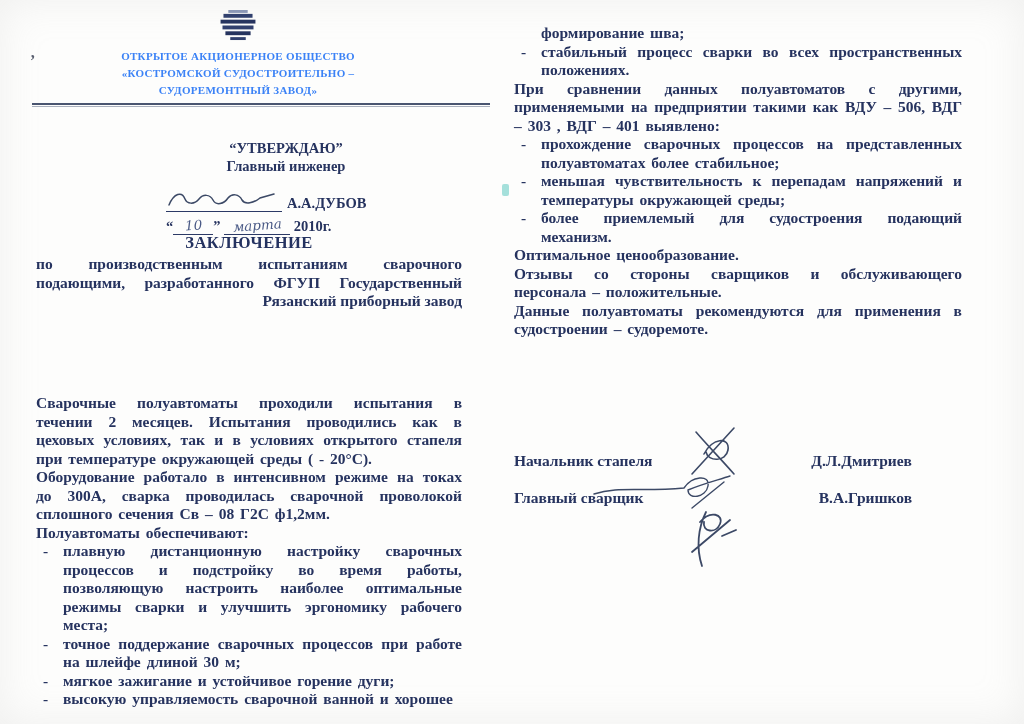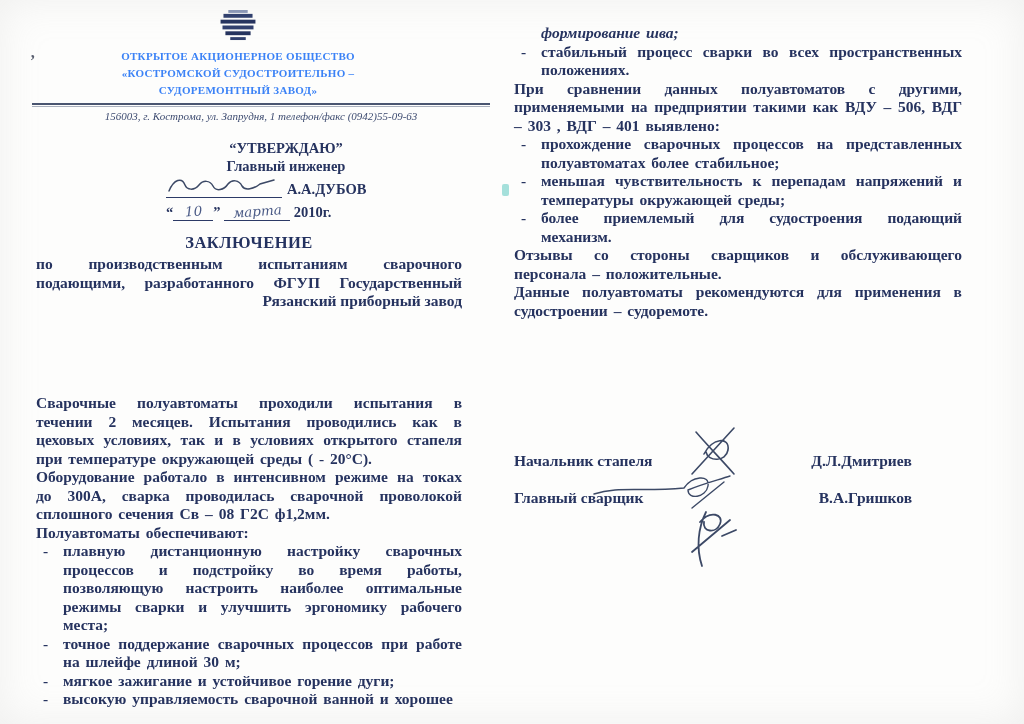--- a/index.html
+++ b/index.html
@@ -14,21 +14,21 @@
   .letterhead{position:absolute;left:28px;top:10px;width:420px;text-align:center;}
   .logo{display:block;margin:0 auto 7px;width:40px;height:31px;}
   .org-line{font-weight:bold;font-size:11px;line-height:17px;letter-spacing:.3px;color:#3b82f6;}
   .lh-rule{position:absolute;left:32px;top:103px;width:458px;height:0;
     border-top:2px solid #4a5570;border-bottom:1px solid #aab0bd;padding-top:1px;}
   .lh-address{position:absolute;left:32px;top:110px;width:458px;text-align:center;
     font-style:italic;font-size:11px;color:#3d4b70;}
   .approval{position:absolute;left:190px;top:140px;width:192px;font-weight:bold;font-size:14.5px;}
   .appr-stamp{text-align:center;}
   .appr-role{text-align:center;margin-top:1px;}
-  .appr-sign-row{margin-left:-24px;margin-top:1px;display:flex;align-items:flex-end;white-space:nowrap;}
+  .appr-sign-row{margin-left:-24px;margin-top:15px;display:flex;align-items:flex-end;white-space:nowrap;}
   .sig-line{position:relative;width:116px;height:21px;border-bottom:1.3px solid #2c3a66;}
   .sig-line svg{position:absolute;left:0;bottom:1px;}
   .appr-name{margin-left:5px;}
   .appr-date-row{margin-left:-24px;margin-top:5px;white-space:nowrap;}
   .u{display:inline-block;border-bottom:1.2px solid #2c3a66;text-align:center;vertical-align:bottom;}
   .u-day{width:40px;}
   .u-month{width:66px;}
   .hand{display:inline-block;font-style:italic;font-weight:normal;font-size:13.5px;
     color:#4a5a86;transform:rotate(-4deg);font-family:"DejaVu Serif", serif;}
   .doc-title{position:absolute;left:36px;top:233px;width:426px;margin:0;text-align:center;
@@ -36,21 +36,21 @@
   .subtitle{position:absolute;left:36px;top:255px;width:426px;font-weight:bold;
     font-size:15.5px;line-height:18.5px;}
   .jline{text-align:justify;text-align-last:justify;}
   .cline{text-align:right;}
   .body-left{position:absolute;left:36px;top:394px;width:426px;}
   .body-right{position:absolute;left:514px;top:24px;width:448px;}
   .bodytext{font-weight:bold;font-size:15.5px;line-height:18.5px;text-align:justify;word-spacing:2px;}
   .bodytext p{margin:0;}
   .li{position:relative;padding-left:27px;}
   .li .dash{position:absolute;left:7px;top:0;}
-  .li-cont{position:relative;padding-left:27px;text-align:left;font-style:italic;}
+  .li-cont{position:relative;padding-left:27px;text-align:left;}
   
   .signs{position:absolute;left:514px;top:442px;width:448px;font-weight:bold;font-size:15.5px;}
   .sign-row{display:flex;justify-content:space-between;align-items:center;height:37px;width:398px;}
   .signs-scribble{position:absolute;left:74px;top:-18px;pointer-events:none;}
   
   .artifact-teal{position:absolute;left:502px;top:184px;width:7px;height:12px;
     background:#8fd8d2;opacity:.8;border-radius:2px;}
   .artifact-tick{position:absolute;left:30px;top:52px;font-size:16px;color:#5a6070;font-weight:bold;}
 </style>
 </head>
@@ -65,21 +65,20 @@
       <rect x="2" y="10" width="36" height="4" fill="#26345f"></rect>
       <rect x="4" y="16" width="32" height="4" fill="#31406e"></rect>
       <rect x="7" y="22" width="26" height="4" fill="#26345f"></rect>
       <rect x="12" y="28" width="16" height="3" fill="#31406e"></rect>
     </svg>
     <div class="org-line">ОТКРЫТОЕ АКЦИОНЕРНОЕ ОБЩЕСТВО</div>
     <div class="org-line">«КОСТРОМСКОЙ СУДОСТРОИТЕЛЬНО –</div>
     <div class="org-line">СУДОРЕМОНТНЫЙ ЗАВОД»</div>
   </div>
   <div class="lh-rule"></div>
-  <div class="lh-address">156003, г. Кострома, ул. Запрудня, 1 телефон/факс (0942)55-09-63</div>
   <div class="artifact-tick">’</div>
 
   <div class="approval">
     <div class="appr-stamp">“УТВЕРЖДАЮ”</div>
     <div class="appr-role">Главный инженер</div>
     <div class="appr-sign-row">
       <span class="sig-line">
         <svg width="112" height="20" viewBox="0 0 112 20">
           <path d="M3 15 C8 3 16 1 19 9 C21 14 28 15 33 9 C37 4 44 4 47 10 C50 16 58 14 62 8 C66 3 73 4 76 10 C79 15 88 13 94 8 L108 4" stroke="#3c4966" stroke-width="1.5" fill="none" stroke-linecap="round"></path>
         </svg>
@@ -137,20 +136,21 @@
       <span>прохождение сварочных процессов на представленных полуавтоматах более стабильное;</span>
     </div>
     <div class="li">
       <span class="dash">-</span>
       <span>меньшая чувствительность к перепадам напряжений и температуры окружающей среды;</span>
     </div>
     <div class="li">
       <span class="dash">-</span>
       <span>более приемлемый для судостроения подающий механизм.</span>
     </div>
+    <p>Оптимальное ценообразование.</p>
     <p>Отзывы со стороны сварщиков и обслуживающего персонала – положительные.</p>
     <p>Данные полуавтоматы рекомендуются для применения в судостроении – судоремоте.</p>
   </div>
 
   <div class="artifact-teal"></div>
 
   <div class="signs">
     <svg class="signs-scribble" width="170" height="150" viewBox="0 0 170 150">
       <path d="M104 50 L146 4 M108 8 C120 22 132 34 146 50 M116 30 C124 14 142 12 140 26 C138 38 120 38 118 28" stroke="#3c4966" stroke-width="1.6" fill="none" stroke-linecap="round"></path>
       <path d="M6 70 C30 62 52 68 96 64 M96 64 C104 52 122 50 120 62 C118 74 100 76 100 66 M100 66 C114 60 130 56 142 52 M104 84 L136 58" stroke="#3c4966" stroke-width="1.4" fill="none" stroke-linecap="round"></path>

